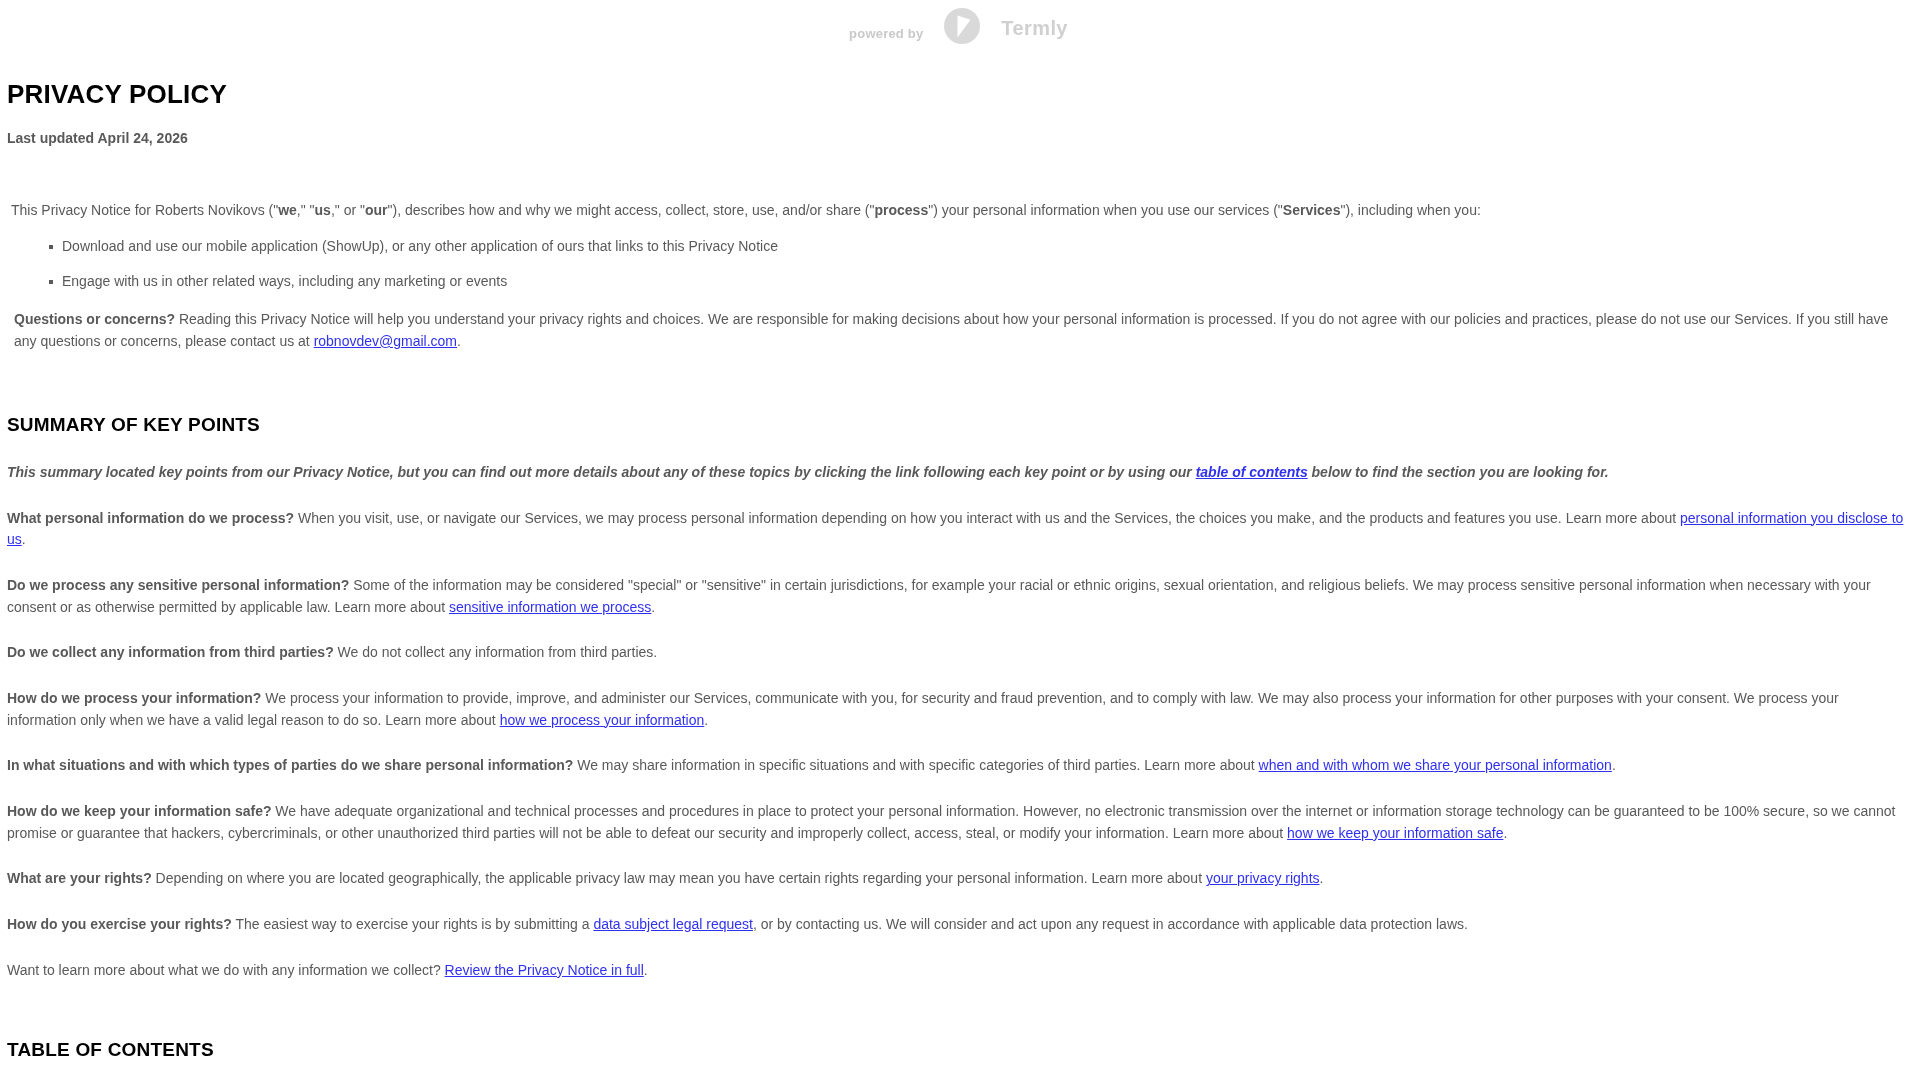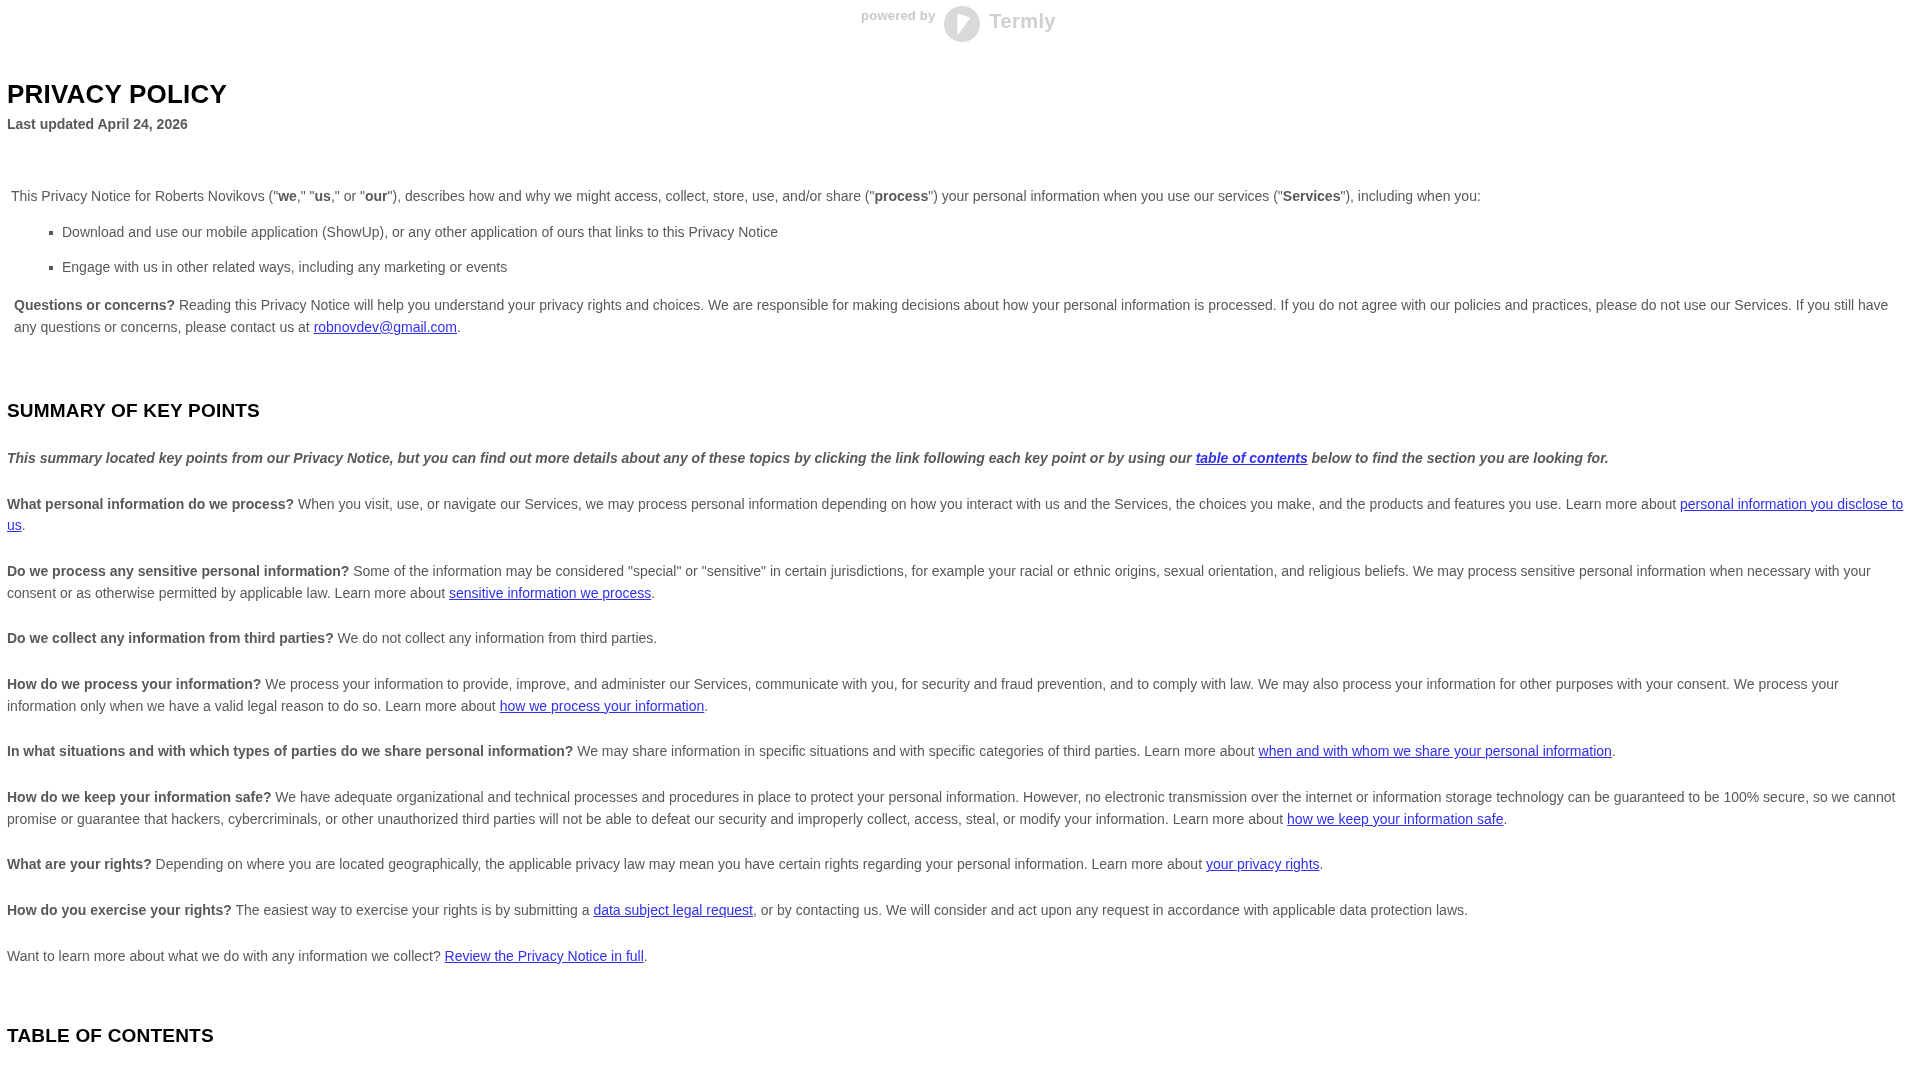--- a/index.html
+++ b/index.html
@@ -14,42 +14,42 @@
     font-family: "Liberation Sans", sans-serif;
     font-size: 14px;
     line-height: 1.55;
     color: #595959;
     padding: 6px 10px 0 7px;
     box-sizing: border-box;
   }
   .header {
     display: flex;
     justify-content: center;
-    align-items: flex-start;
-    gap: 9px;
+    align-items: flex-end;
+    gap: 21px;
     height: 38px;
   }
   .powered-by {
     font-size: 13px;
     font-weight: 600;
     color: #c9c9c9;
     letter-spacing: 0.2px;
   }
   .logo { width: 36px; height: 36px; display: block; }
   .brand {
     font-size: 20px;
     font-weight: 700;
     color: #d0d0d0;
     letter-spacing: 0.4px;
   }
   h1 {
     font-size: 26px;
     font-weight: 700;
     color: #000000;
-    margin: 30px 0 0 0;
+    margin: 30px 0 14px 0;
     letter-spacing: 0.2px;
   }
   .last-updated {
     font-weight: 700;
     color: #595959;
   }
   .intro { margin: 50px 0 0 4px; }
   strong { font-weight: 700; }
   ul.policy-bullets {
     list-style: none;

